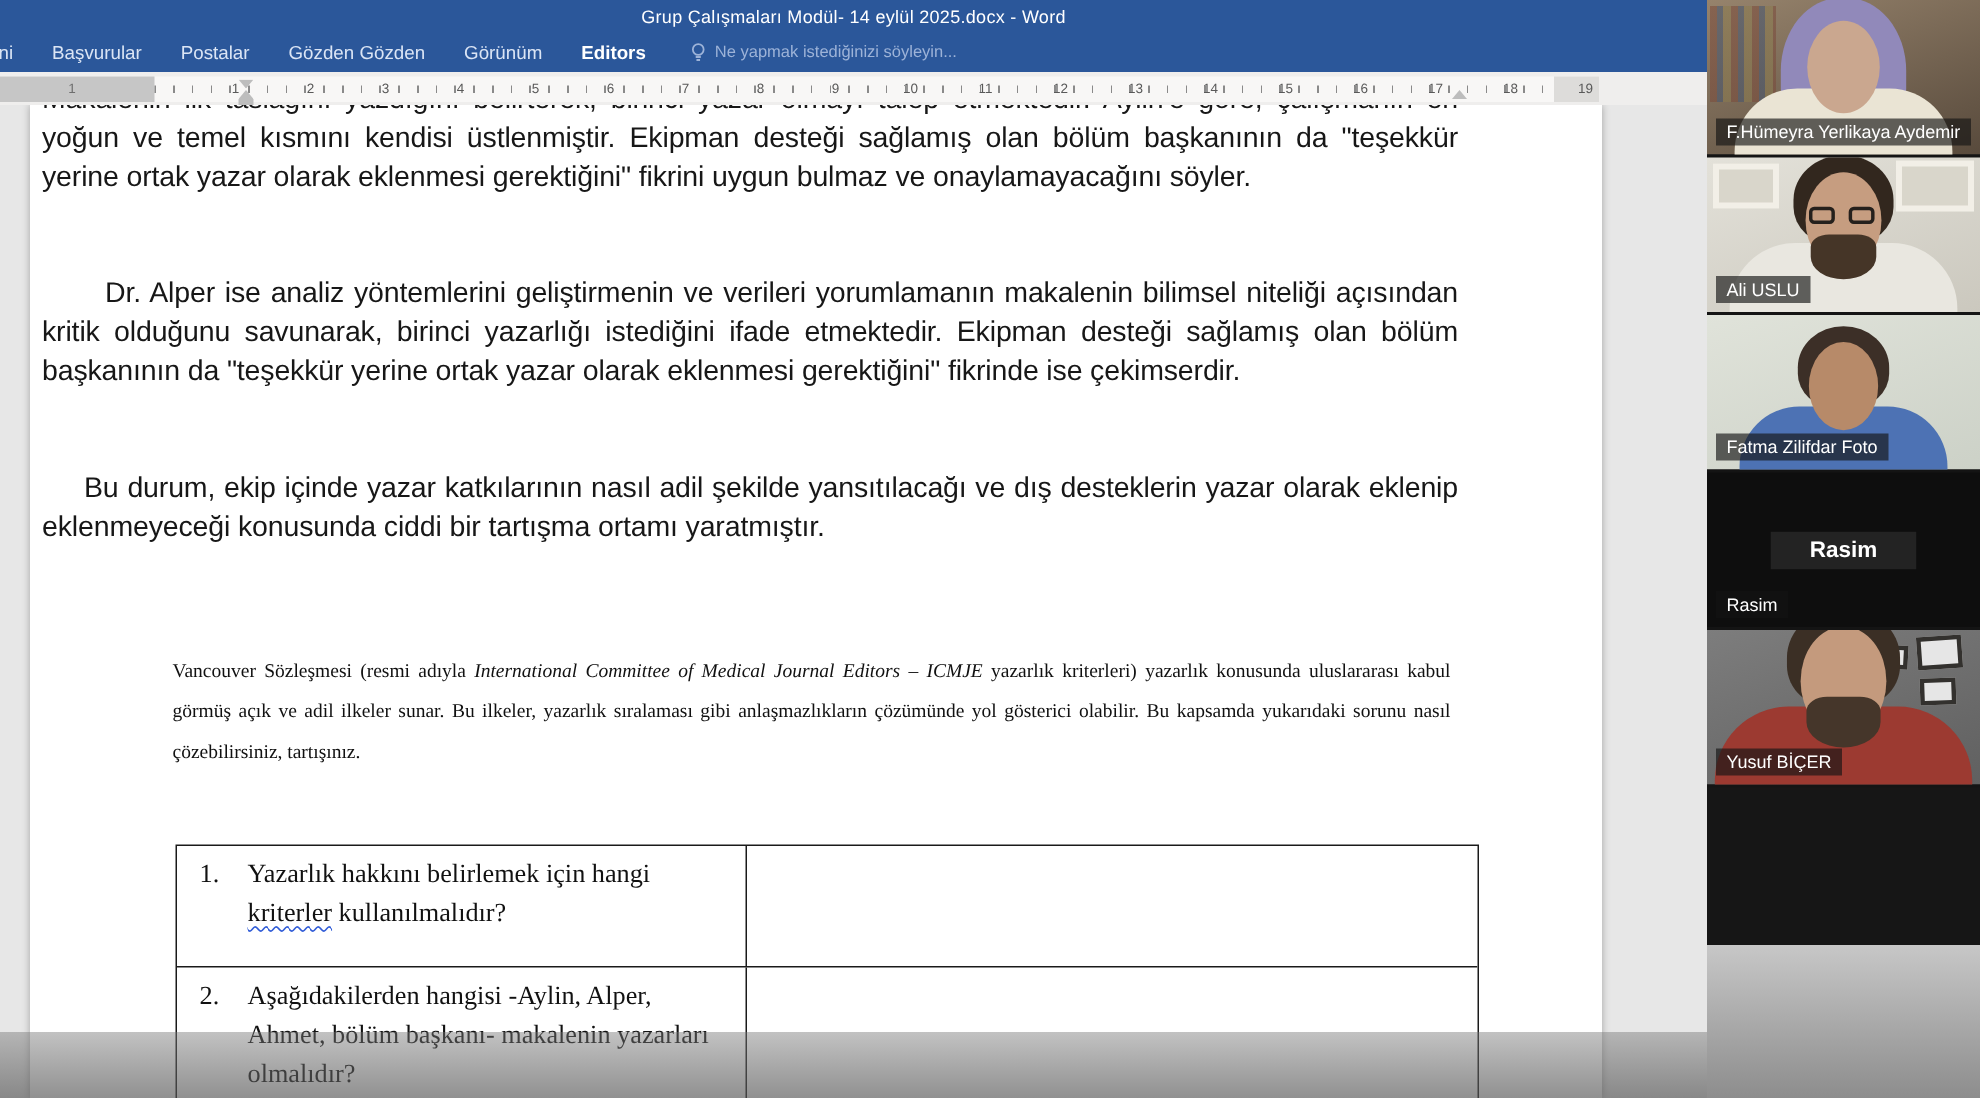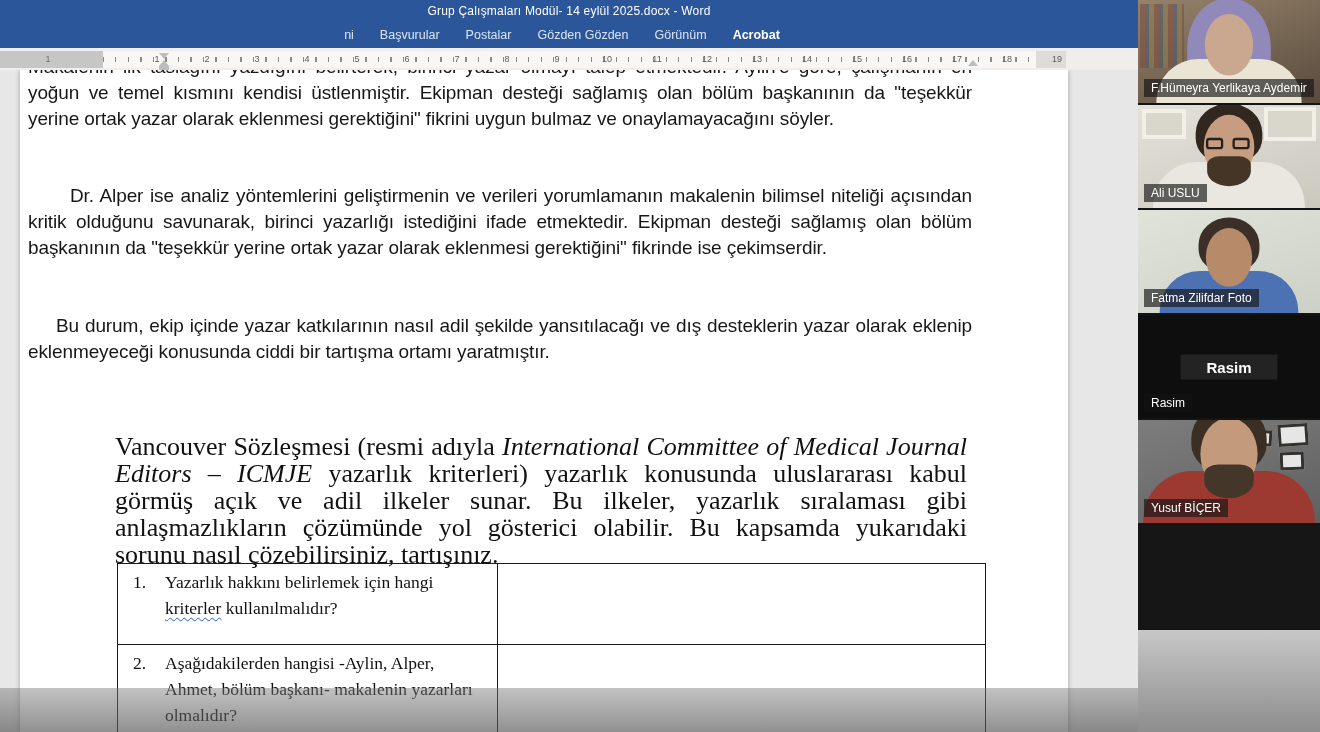--- a/index.html
+++ b/index.html
@@ -5,21 +5,21 @@
   html,body{margin:0;padding:0;background:#9a9a9a;width:1320px;height:732px;overflow:hidden;
             font-family:"Liberation Sans",sans-serif;}
   .stage{position:absolute;left:0;top:0;width:1320px;height:732px;overflow:hidden;}
 
   
   .word-window{position:absolute;left:0;top:0;width:1138px;height:732px;background:#e7e7e7;}
   .title-bar{position:absolute;left:0;top:0;width:100%;height:22px;background:#2b579a;
              display:flex;align-items:center;justify-content:center;}
   .title-text{color:#ffffff;font-size:12px;letter-spacing:.2px;}
   .ribbon{position:absolute;left:0;top:22px;width:100%;height:26px;background:#2b579a;
-          display:flex;align-items:center;flex-direction:column;}
+          display:flex;align-items:center;}
   .ribbon-tab{color:#dbe5f5;font-size:12.5px;padding:0 13px;line-height:26px;white-space:nowrap;cursor:default;}
   .ribbon-tab.clipped{padding-left:1px;margin-left:-2px;}
   .ribbon-tab.bold{font-weight:bold;color:#fff;}
   .tellme{display:flex;align-items:center;gap:6px;margin-left:16px;color:#9db3d8;font-size:11px;}
   .tellme svg{display:block;}
 
   
   .ruler-row{position:absolute;left:0;top:48px;width:100%;height:22px;background:#efeeed;}
   .ruler-strip{position:absolute;left:0;top:3px;width:1066px;height:17px;background:#f8f7f6;}
   .ruler-margin{position:absolute;left:0;top:0;width:103px;height:100%;background:#c6c6c6;}
@@ -37,21 +37,21 @@
   
   .doc-area{position:absolute;left:0;top:70px;width:100%;height:662px;background:#e7e7e7;overflow:hidden;}
   .page{position:absolute;left:20px;top:0;width:1048px;height:662px;background:#ffffff;
         box-shadow:0 0 5px rgba(0,0,0,.3);overflow:hidden;}
   .para{position:absolute;left:8px;width:944px;font-size:19px;line-height:26px;color:#171717;
         text-align:justify;letter-spacing:-0.1px;}
   .p1{top:-16px;}
   .p2{top:113px;text-indent:42px;}
   .p3{top:243px;text-indent:28px;}
   .serif-para{position:absolute;left:95px;top:363px;width:852px;font-family:"Liberation Serif",serif;
-              font-size:26px;line-height:27px;color:#111;text-align:justify;}
+              font-size:13px;line-height:27px;color:#111;text-align:justify;}
   .doc-table{position:absolute;left:97px;top:493px;width:869px;height:240px;
              border:1px solid #1a1a1a;box-sizing:border-box;overflow:hidden;
              font-family:"Liberation Serif",serif;font-size:17.5px;line-height:26px;color:#111;}
   .t-row{display:flex;box-sizing:border-box;}
   .t-row1{height:81px;border-bottom:1px solid #1a1a1a;}
   .t-row2{height:158px;}
   .t-q-cell{width:379px;box-sizing:border-box;display:flex;padding-top:5px;}
   .t-a-cell{flex:1;border-left:1px solid #1a1a1a;}
   .t-num{width:32px;padding-left:15px;flex:0 0 auto;}
   .t-q{flex:1;padding-right:10px;}
@@ -100,21 +100,21 @@
       <span class="title-text">Grup Çalışmaları Modül- 14 eylül 2025.docx - Word</span>
     </div>
 
     <div class="ribbon">
       <div id="ribbon-tabs" style="display:flex;">
           <div class="ribbon-tab clipped">ni</div>
           <div class="ribbon-tab">Başvurular</div>
           <div class="ribbon-tab">Postalar</div>
           <div class="ribbon-tab">Gözden Gözden</div>
           <div class="ribbon-tab">Görünüm</div>
-          <div class="ribbon-tab bold">Acrobat</div>
+          <div class="ribbon-tab bold">Editors</div>
         </div>
       <div class="tellme">
         <svg width="11" height="14" viewBox="0 0 11 14">
           <circle cx="5.5" cy="5" r="3.6" fill="none" stroke="#9db3d8" stroke-width="1.2"></circle>
           <line x1="3.8" y1="10" x2="7.2" y2="10" stroke="#9db3d8" stroke-width="1.2"></line>
           <line x1="4.3" y1="12" x2="6.7" y2="12" stroke="#9db3d8" stroke-width="1.2"></line>
         </svg>
         <span>Ne yapmak istediğinizi söyleyin...</span>
       </div>
     </div>

